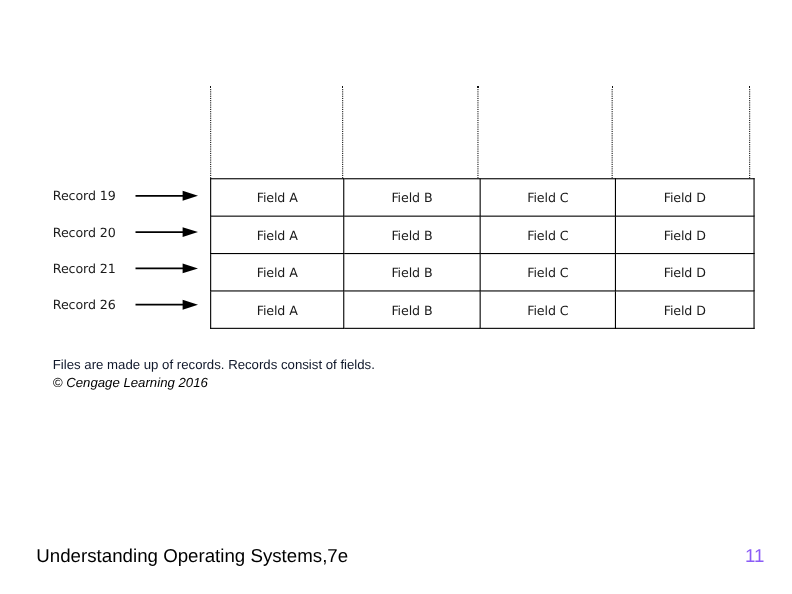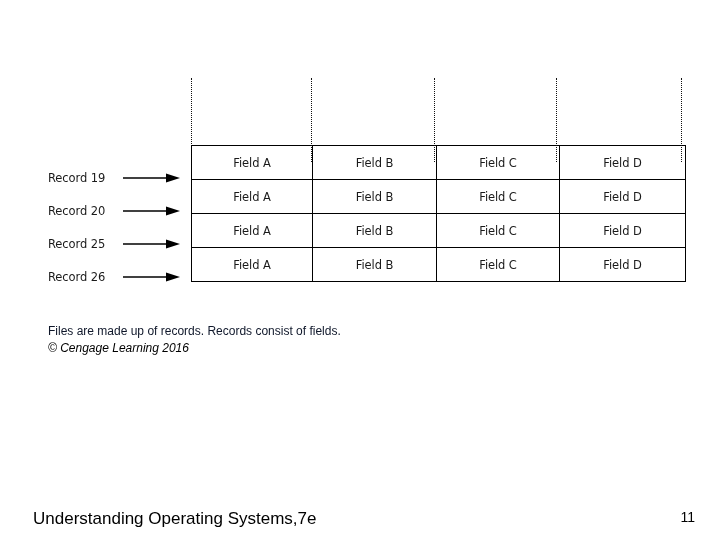--- a/index.html
+++ b/index.html
@@ -54,21 +54,21 @@
     left: 123px;
     width: 57px;
     height: 12px;
   }
   .arrow svg { display: block; }
 
   
   #record-table {
     position: absolute;
     left: 191px;
-    top: 145px;
+    top: 162px;
     width: 490px;
     height: 132px;
     border-collapse: collapse;
     table-layout: fixed;
     border-radius: 20px;
   }
   #record-table td {
     border: 1.2px solid #000000;
     height: 33px;
     text-align: center;
@@ -112,60 +112,60 @@
     font-style: italic;
     color: #000000;
     line-height: 17px;
     white-space: nowrap;
   }
 
   
   #footer {
     position: absolute;
     left: 0;
-    top: 509px;
+    top: 496px;
     width: 720px;
     height: 30px;
     text-decoration: underline;
   }
   #footer-title {
     position: absolute;
     left: 33px;
     top: 0;
     font-family: "Liberation Sans", sans-serif;
     font-size: 17px;
     color: #000000;
     white-space: nowrap;
   }
   #footer-page {
     position: absolute;
     right: 25px;
     top: 0;
     font-family: "Liberation Sans", sans-serif;
-    font-size: 14px;
-    color: #000000;
+    font-size: 17px;
+    color: #8b5cf6;
     white-space: nowrap;
   }
 </style>
 </head>
 <body>
 
 <div id="slide">
 
   <div id="figure">
 
     <div class="guide" style="left:191px"></div>
     <div class="guide" style="left:311px"></div>
     <div class="guide" style="left:434px"></div>
     <div class="guide" style="left:556px"></div>
     <div class="guide" style="left:681px"></div>
 
     <div class="record-label" style="top:171px">Record 19</div>
     <div class="record-label" style="top:204px">Record 20</div>
-    <div class="record-label" style="top:237px">Record 25</div>
+    <div class="record-label" style="top:237px">Record 21</div>
     <div class="record-label" style="top:270px">Record 26</div>
 
     <div class="arrow" style="top:172px">
       <svg width="57" height="12" viewBox="0 0 57 12">
         <line x1="0" y1="6" x2="45" y2="6" stroke="#000000" stroke-width="1.6"></line>
         <polygon points="43,1.5 57,6 43,10.5" fill="#000000"></polygon>
       </svg>
     </div>
     <div class="arrow" style="top:205px">
       <svg width="57" height="12" viewBox="0 0 57 12">

